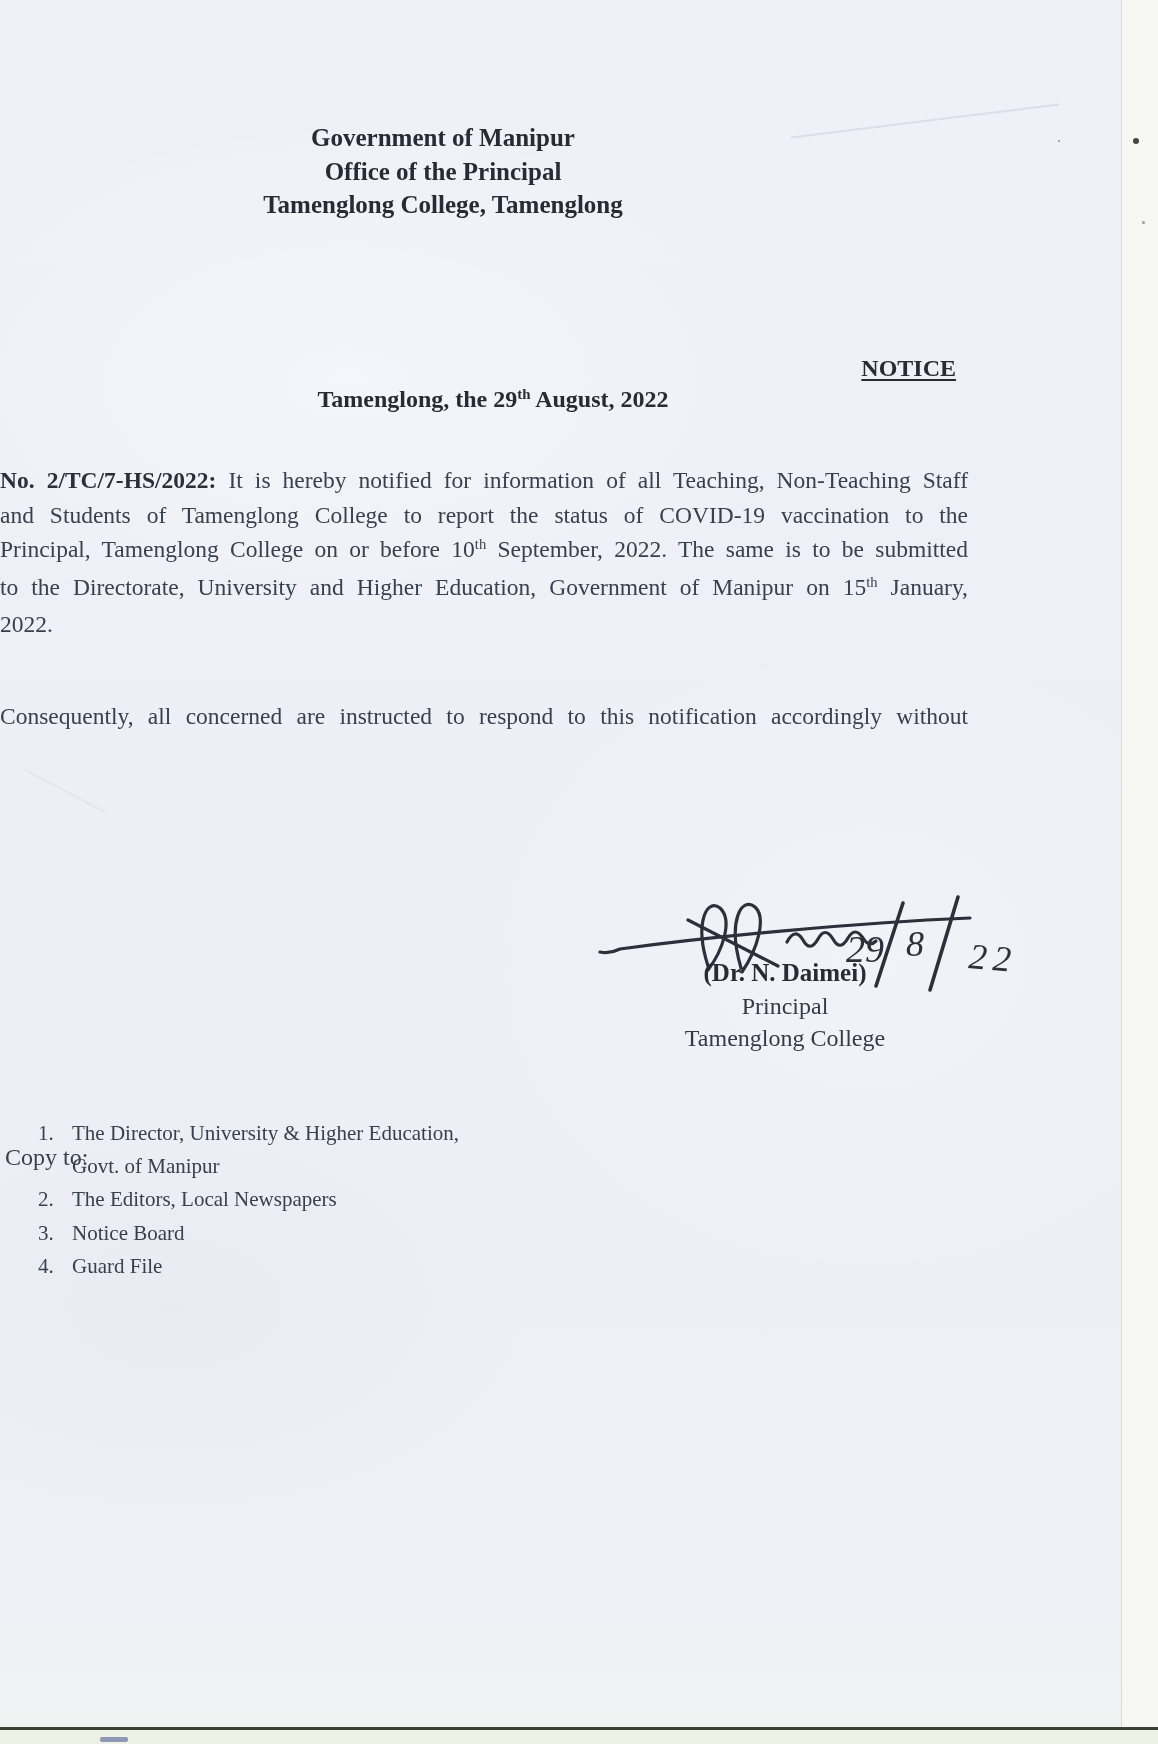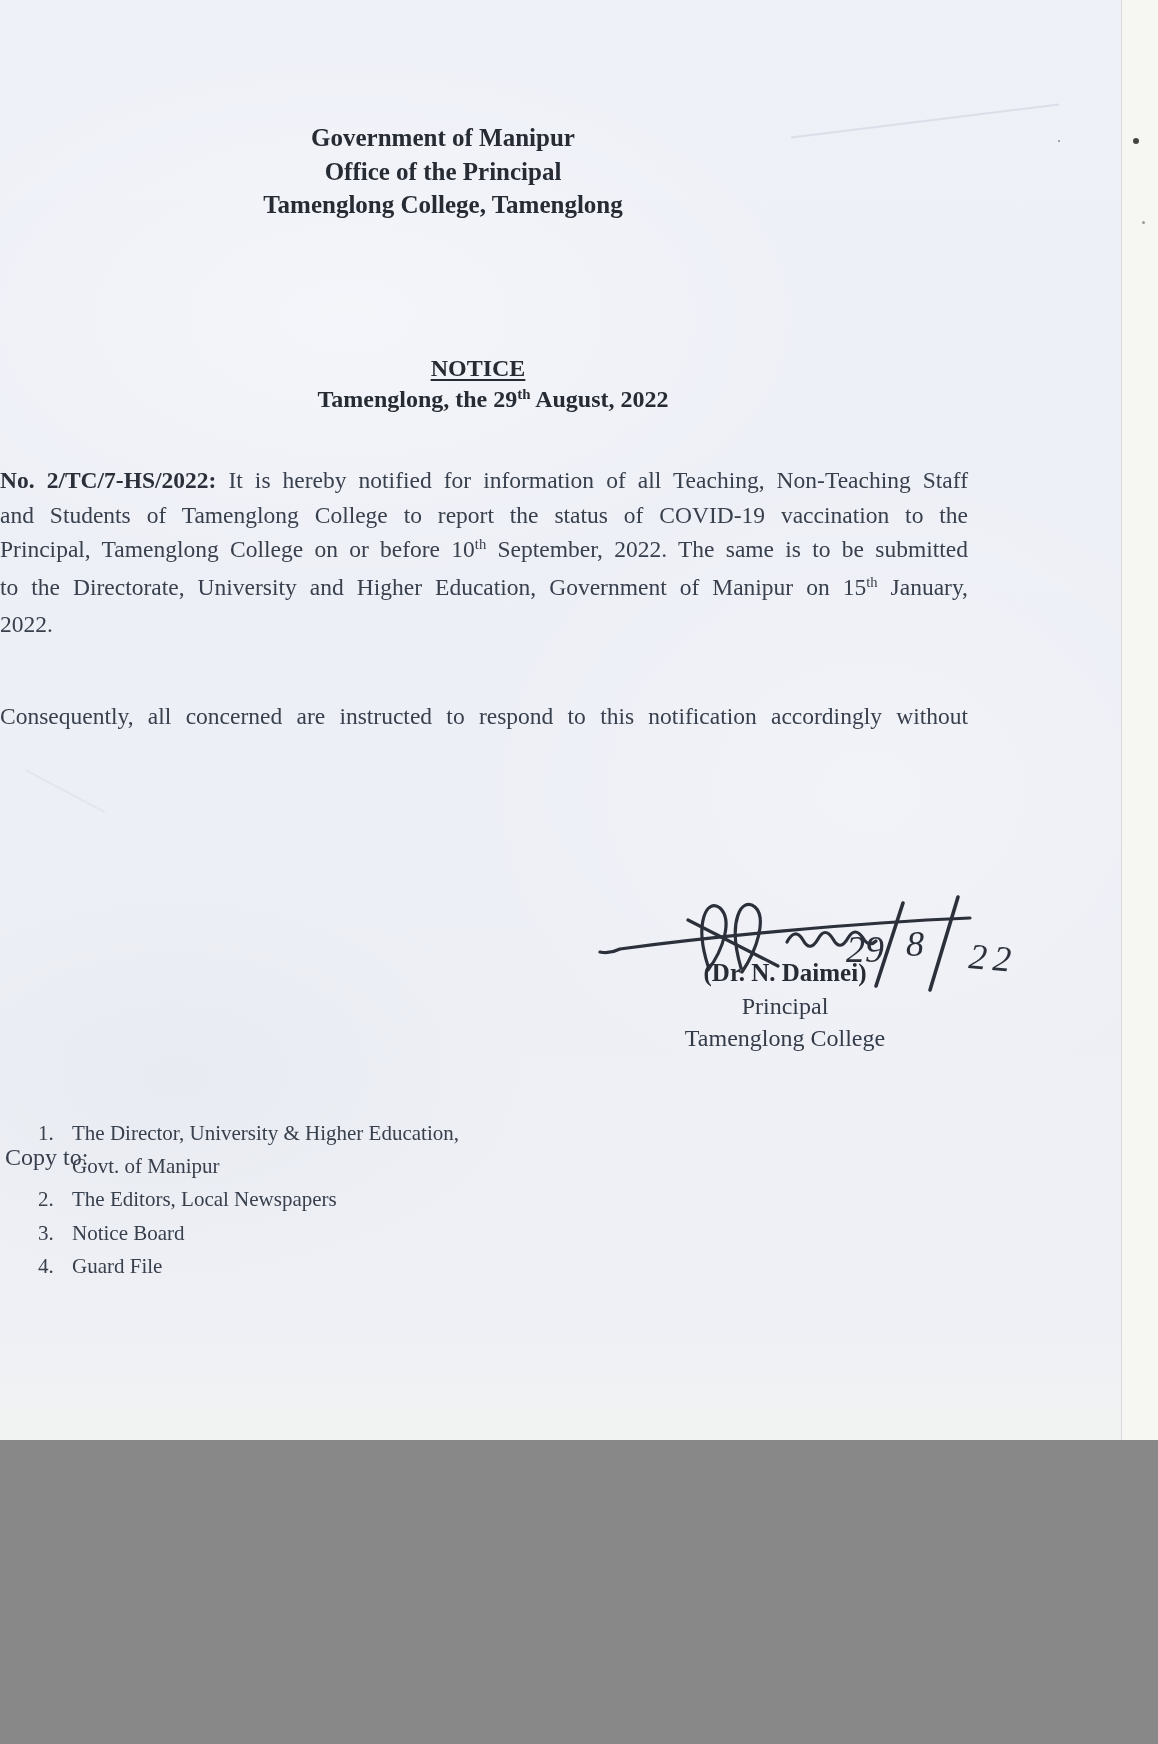--- a/index.html
+++ b/index.html
@@ -1,17 +1,17 @@
 <!DOCTYPE html>
 <html><head>
 <meta charset="utf-8">
 <style>
   html,body { margin:0; padding:0; background:#888; }
   .page {
-    position:relative; width:1158px; height:1440px; overflow:hidden;
+    position:relative; width:1158px; height:1744px; overflow:hidden;
     background:
       radial-gradient(ellipse 700px 400px at 30% 22%, rgba(255,255,255,0.35), rgba(255,255,255,0) 70%),
       radial-gradient(ellipse 600px 500px at 75% 55%, rgba(255,255,255,0.25), rgba(255,255,255,0) 70%),
       radial-gradient(ellipse 500px 300px at 15% 75%, rgba(190,195,210,0.10), rgba(255,255,255,0) 70%),
       linear-gradient(180deg, #eff1f8 0%, #edeff6 55%, #eef0f5 92%, #f1f3f2 100%);
     font-family:"Liberation Serif","DejaVu Serif",serif;
     color:#3a4150;
   }
   
   .edge-strip {
@@ -24,21 +24,21 @@
   .bottom-mark { position:absolute; left:100px; top:1737px; width:28px; height:5px; background:#8e97b4; border-radius:2px; }
 
   .speck { position:absolute; background:#45453f; border-radius:50%; }
   .crease { position:absolute; background:rgba(175,180,198,0.30); }
 
   .header-block {
     position:absolute; left:43px; top:121px; width:800px;
     text-align:center; font-weight:bold; font-size:25px; line-height:33.5px; color:#262b34;
   }
   .notice-title {
-    position:absolute; left:0; top:355px; width:956px; text-align:center;
+    position:absolute; left:0; top:355px; width:956px; text-align:right;
     font-weight:bold; font-size:24px; color:#262b34;
     text-decoration:underline; text-decoration-thickness:2px; text-underline-offset:3px;
   }
   .notice-date {
     position:absolute; left:13px; top:386px; width:960px; text-align:center;
     font-weight:bold; font-size:24px; color:#262b34;
   }
   sup { font-size:0.62em; vertical-align:baseline; position:relative; top:-0.55em; }
 
   .para { position:absolute; left:0; width:968px; font-size:23.5px; line-height:34.6px; color:#39404d; }

